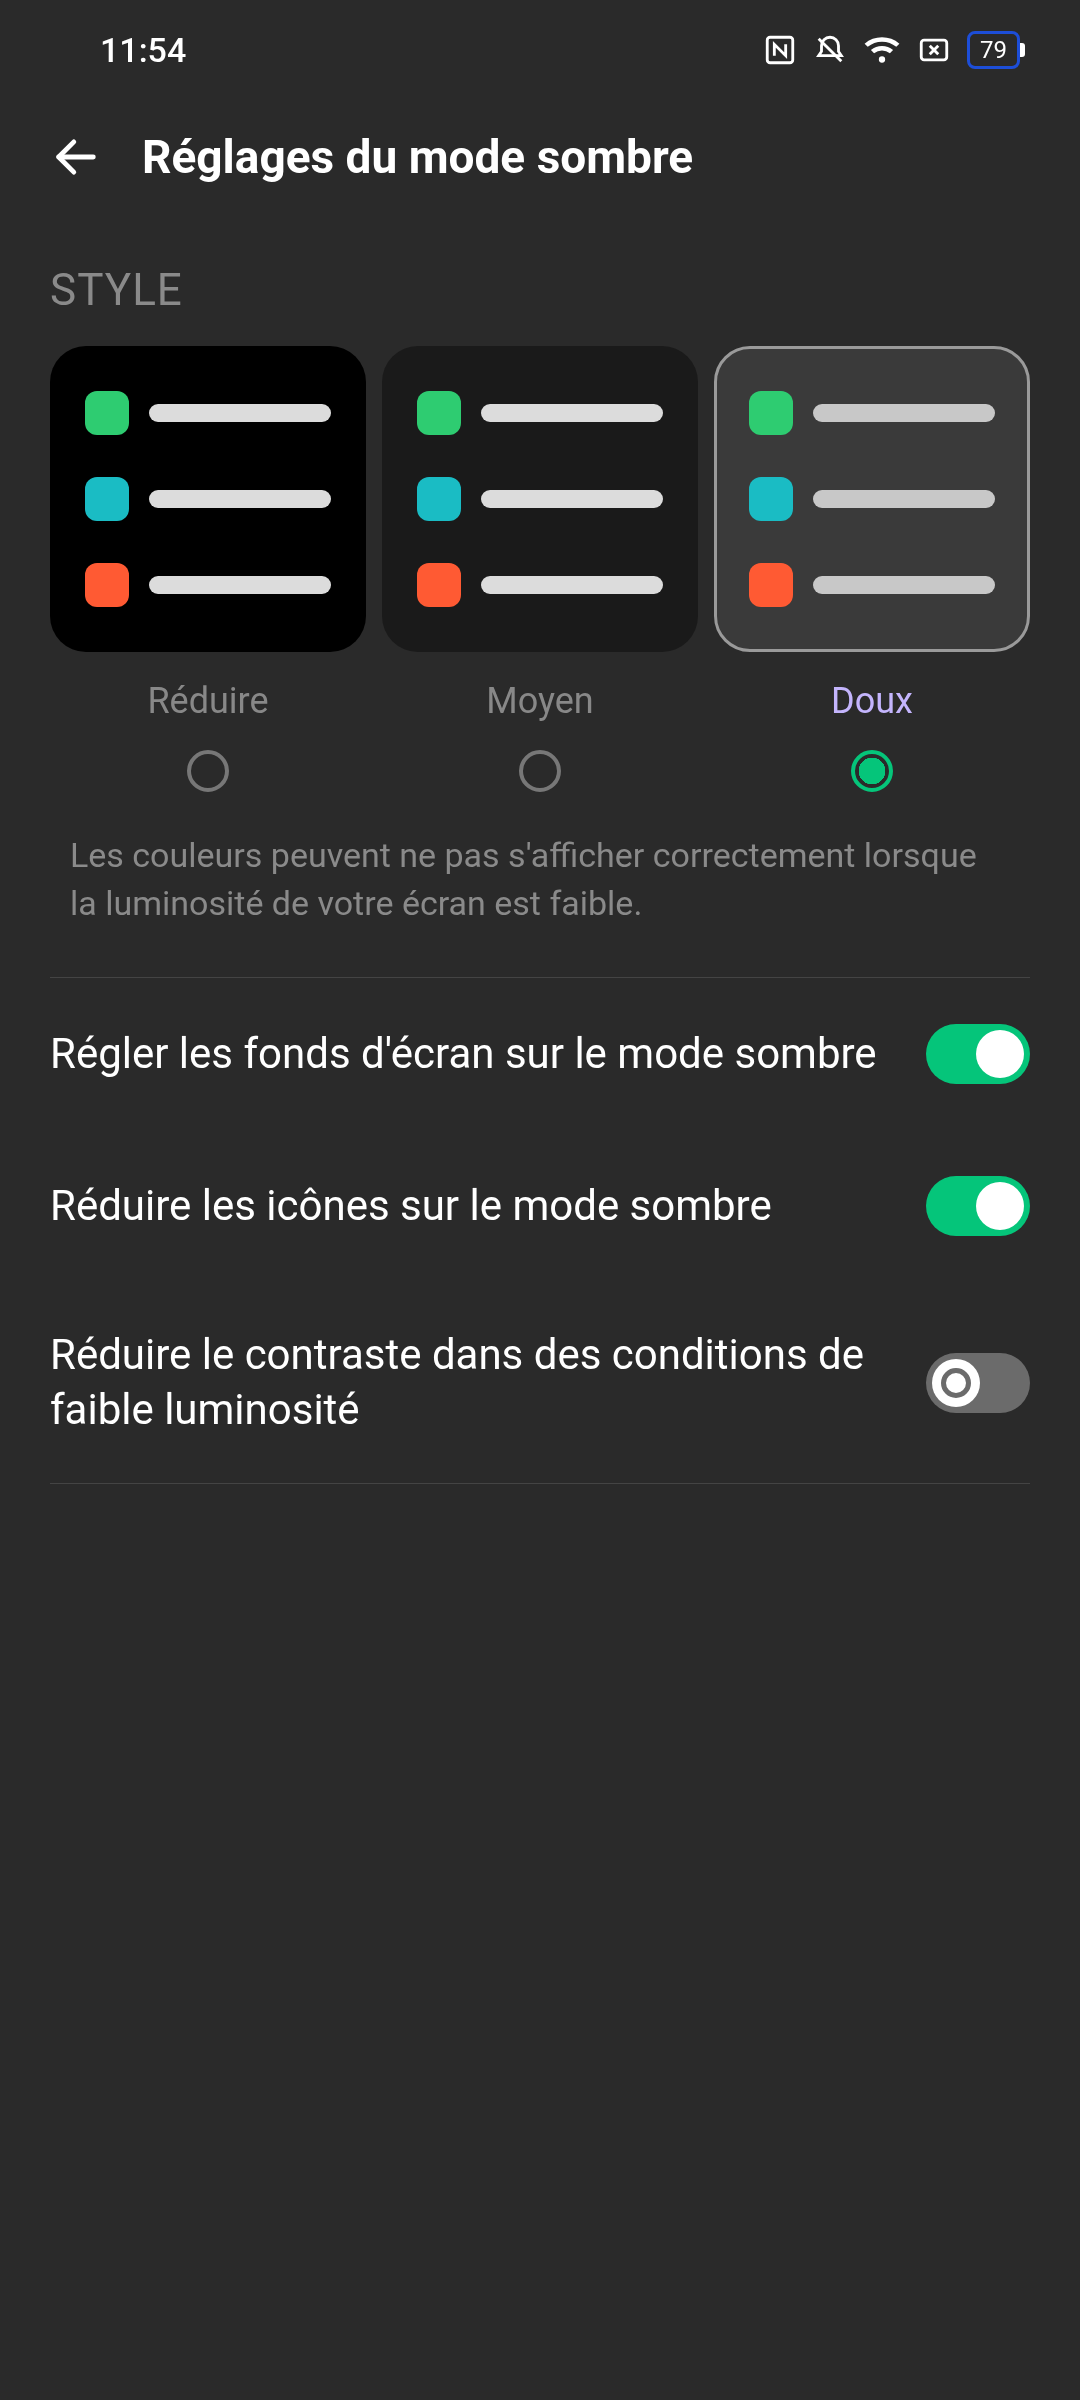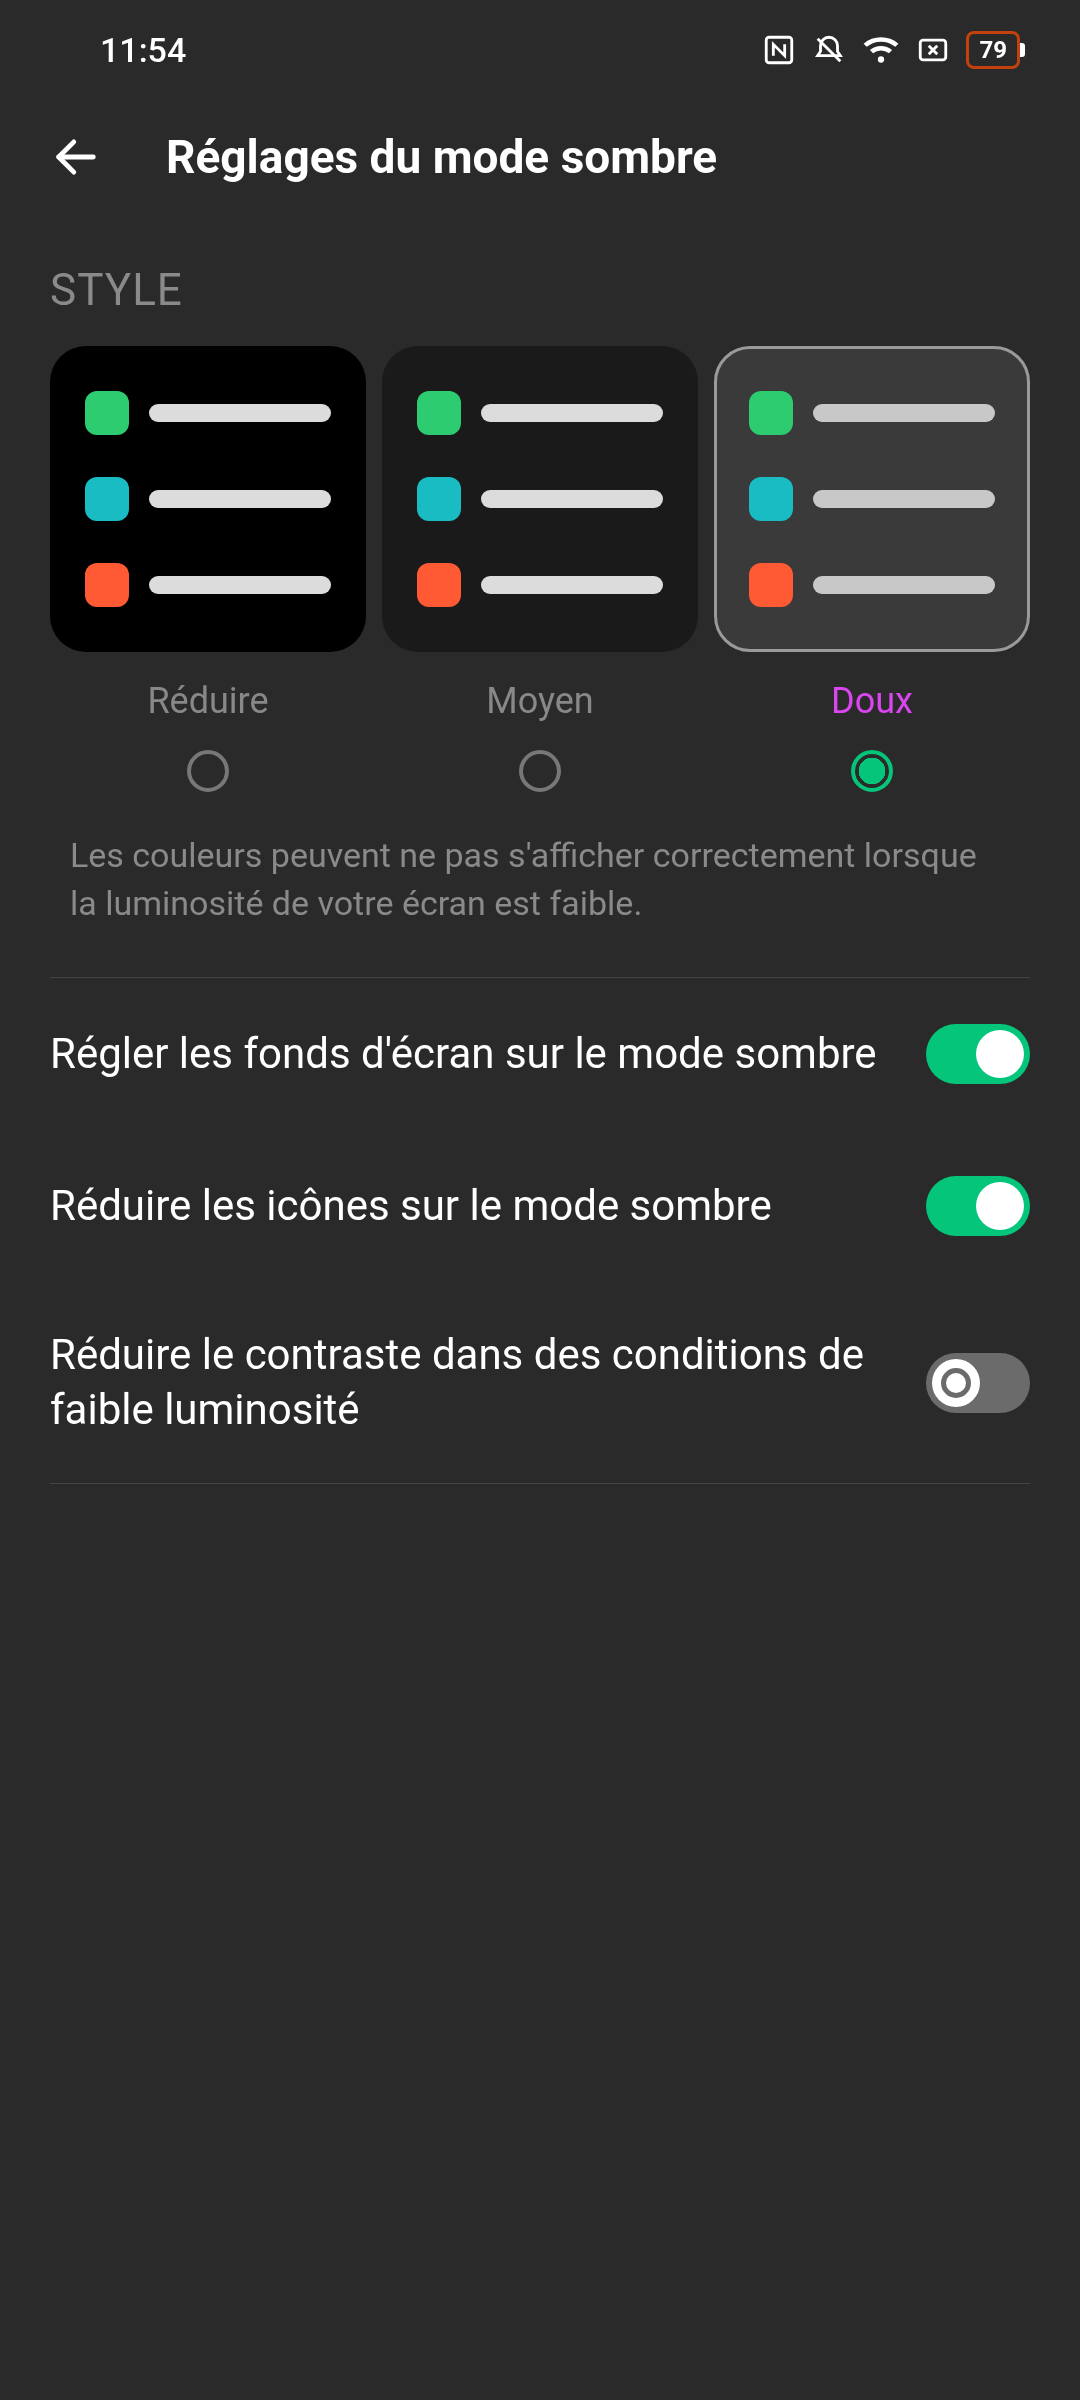--- a/index.html
+++ b/index.html
@@ -19,45 +19,45 @@
     justify-content: space-between;
     padding: 0 60px 0 100px;
     font-size: 34px;
   }
   .status-time { font-weight: 500; }
   .status-icons { display: flex; align-items: center; gap: 16px; }
   .status-icons svg { display: block; }
   .battery-box {
     display: inline-flex;
     align-items: flex-start;
-    border: 3px solid #c2410c;
+    border: 3px solid #1d4ed8;
     border-radius: 8px;
     padding: 2px 10px;
     font-size: 24px;
-    font-weight: 700;
+    font-weight: 400;
     position: relative;
   }
   .battery-box::after {
     content: '';
     position: absolute;
     right: -8px;
     top: 50%;
     transform: translateY(-50%);
     width: 5px;
     height: 14px;
     background: #fff;
     border-radius: 0 3px 3px 0;
   }
 
   
   .header {
     display: flex;
     align-items: center;
     padding: 30px 50px 40px 50px;
-    gap: 64px;
+    gap: 40px;
   }
   .back-btn svg { display: block; }
   .header-title { font-size: 46px; font-weight: 700; }
 
   
   .section-label {
     color: #8a8a8a;
     font-size: 44px;
     letter-spacing: 1px;
     padding: 40px 50px 30px 50px;
@@ -95,21 +95,21 @@
     display: flex;
     gap: 16px;
     padding: 28px 50px 0 50px;
   }
   .style-label {
     flex: 1;
     text-align: center;
     font-size: 36px;
     color: #888;
   }
-  .style-label.active { color: #d946ef; }
+  .style-label.active { color: #c4b5fd; }
 
   
   .radio-row {
     display: flex;
     gap: 16px;
     padding: 28px 50px 0 50px;
   }
   .radio-cell { flex: 1; display: flex; justify-content: center; }
   .radio {
     width: 42px;

